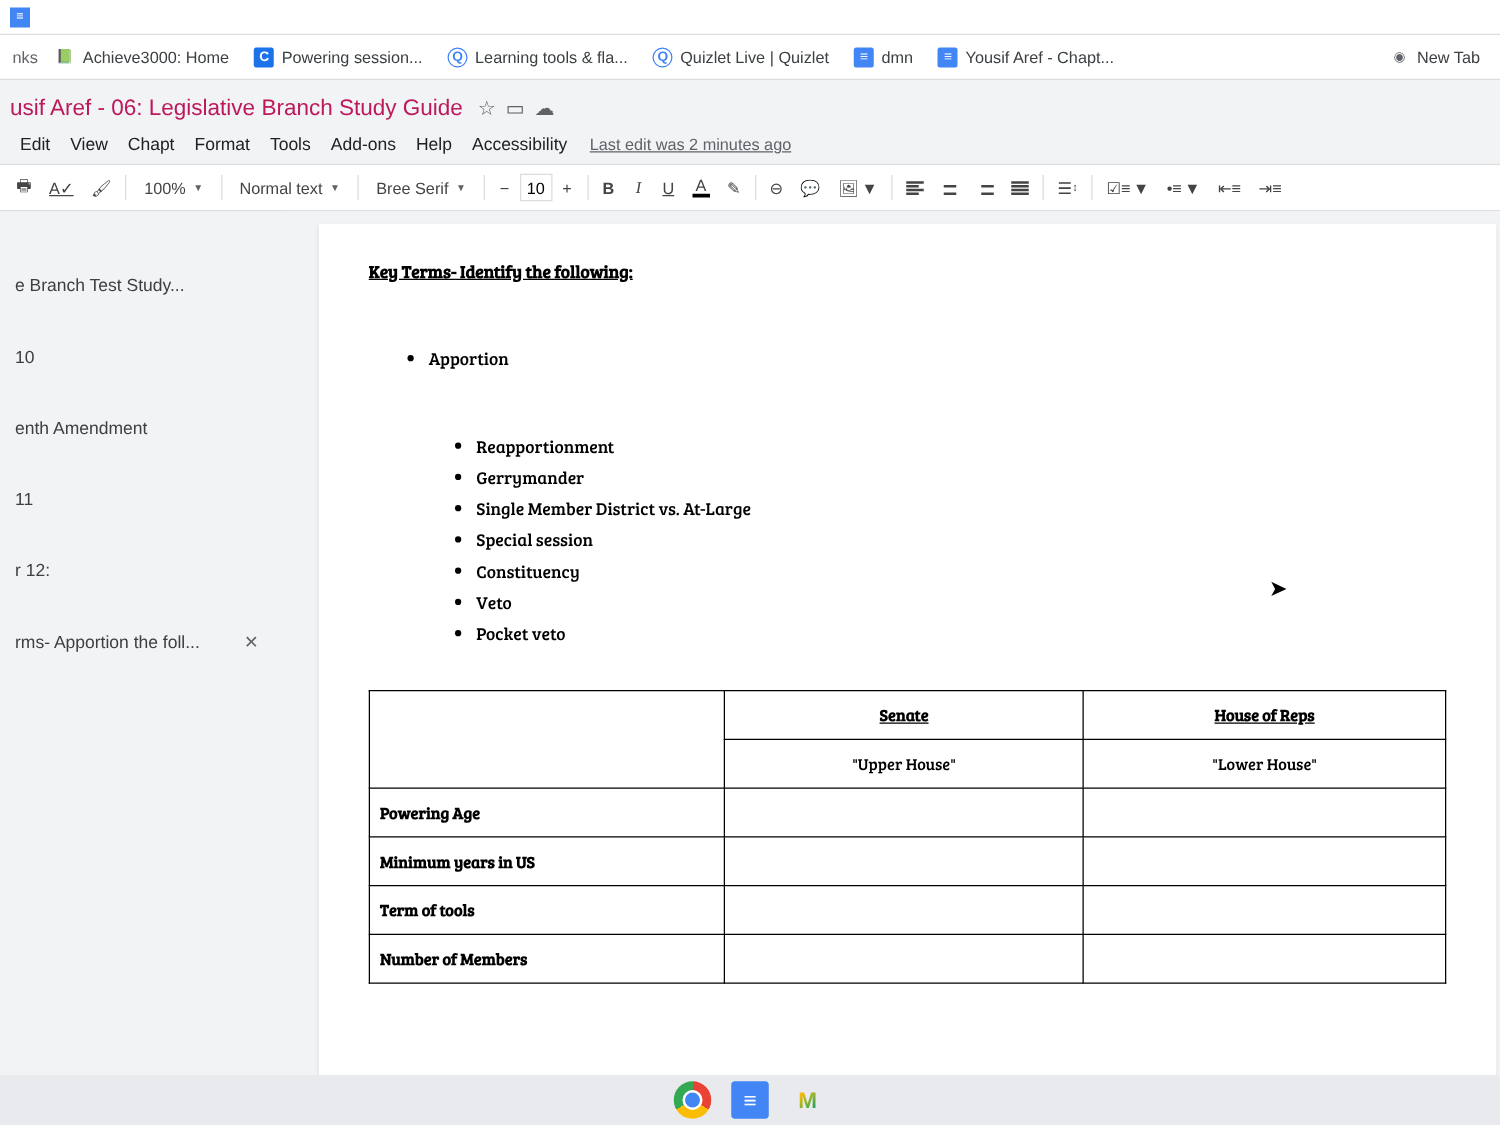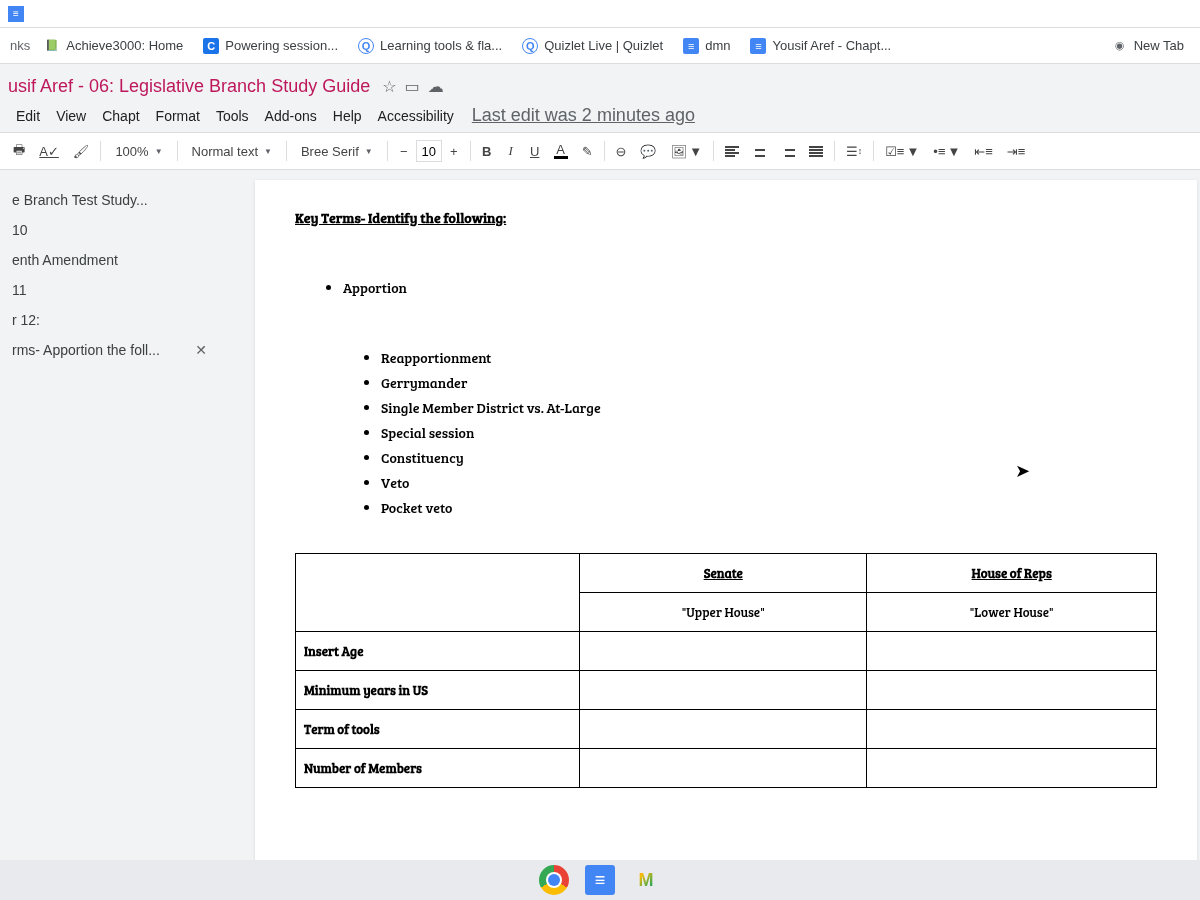--- a/index.html
+++ b/index.html
@@ -15,35 +15,35 @@
 .bookmarks-bar .bm .favicon { width: 16px; height: 16px; margin-right: 6px; display: inline-flex; align-items: center; justify-content: center; font-size: 11px; border-radius: 2px; }
 .bookmarks-bar .newtab { margin-left: auto; }
 
 .docs-header { padding: 8px 8px 0 8px; }
 .doc-title-row { display: flex; align-items: center; padding: 4px 0; }
 .doc-title { font-size: 18px; color: #be185d; margin-right: 8px; }
 .title-icon { margin: 0 4px; color: #5f6368; font-size: 16px; cursor: pointer; }
 
 .menu-row { display: flex; align-items: center; font-size: 14px; color: #202124; padding: 4px 0 6px 0; }
 .menu-row .mi { padding: 2px 8px; cursor: pointer; border-radius: 3px; }
-.menu-row .last-edit { margin-left: 10px; color: #5f6368; text-decoration: underline; font-size: 18px; cursor: pointer; }
+.menu-row .last-edit { margin-left: 10px; color: #5f6368; text-decoration: underline; font-size: 13px; cursor: pointer; }
 
 .toolbar { background: #fff; border-top: 1px solid #dadce0; border-bottom: 1px solid #dadce0; height: 38px; display: flex; align-items: center; padding: 0 6px; font-size: 13px; color: #444; }
 .toolbar .tb { padding: 3px 6px; margin: 0 1px; display: flex; align-items: center; cursor: pointer; border-radius: 3px; min-width: 22px; justify-content: center; }
 .toolbar .sep { width: 1px; height: 20px; background: #dadce0; margin: 0 4px; }
 .toolbar .dd { border: 1px solid transparent; padding: 3px 8px; display: flex; align-items: center; }
 .toolbar .dd .caret { margin-left: 6px; font-size: 8px; color: #5f6368; }
 .toolbar .bold { font-weight: bold; }
 .toolbar .italic { font-style: italic; font-family: serif; }
 .toolbar .underline { text-decoration: underline; }
 .toolbar input.fontsize { width: 26px; text-align: center; border: 1px solid #dadce0; height: 22px; font-size: 13px; }
 
 .workspace { display: flex; height: calc(900px - 28px - 36px - 72px - 38px); }
 .outline { width: 225px; padding: 16px 10px 0 0; font-size: 14px; color: #3c4043; }
-.outline .oi { padding: 6px 8px 6px 12px; cursor: pointer; border-radius: 0 14px 14px 0; margin-bottom: 2px; display: flex; justify-content: space-between; align-items: center; }
+.outline .oi { padding: 6px 8px 6px 12px; cursor: pointer; border-radius: 0 14px 14px 0; margin-bottom: 2px; display: flex; justify-content: space-between; align-items: center; margin-top: 29px; }
 .outline .oi .ox { color: #5f6368; font-size: 14px; }
 
 .page-area { flex: 1; background: #f1f3f4; overflow: hidden; padding-top: 10px; }
 .page { background: #fff; width: 942px; min-height: 700px; margin: 0 0 0 30px; padding: 28px 40px; box-shadow: 0 1px 3px rgba(0,0,0,0.12); font-family: 'Bree Serif', Georgia, serif; font-size: 14px; color: #000; }
 .page h4 { font-weight: bold; text-decoration: underline; margin-bottom: 10px; font-size: 14px; }
 .page ul { list-style: disc; padding-left: 48px; margin-top: 48px; }
 .page ul li { padding: 3px 0; font-size: 14px; }
 .page ul ul { list-style: disc; padding-left: 38px; }
 
 .grid-table { border-collapse: collapse; width: 100%; margin-top: 30px; font-size: 13px; }
@@ -242,21 +242,21 @@
             <tr>
           <td rowspan="2" style="width:33%"></td>
           <td class="hdr">Senate</td>
           <td class="hdr">House of Reps</td>
         </tr>
         <tr>
           <td class="sub">"Upper House"</td>
           <td class="sub">"Lower House"</td>
         </tr>
         <tr>
-              <td class="lbl">Insert Age</td>
+              <td class="lbl">Powering Age</td>
               <td></td>
               <td></td>
             </tr>
         <tr>
               <td class="lbl">Minimum years in US</td>
               <td></td>
               <td></td>
             </tr>
         <tr>
               <td class="lbl">Term of tools</td>

